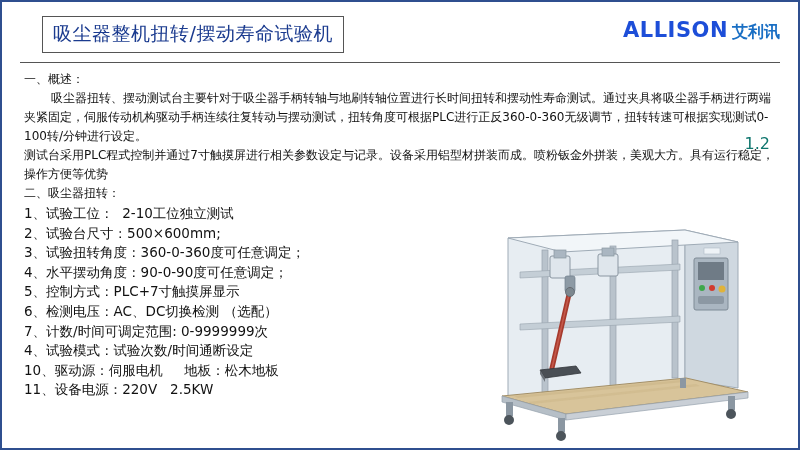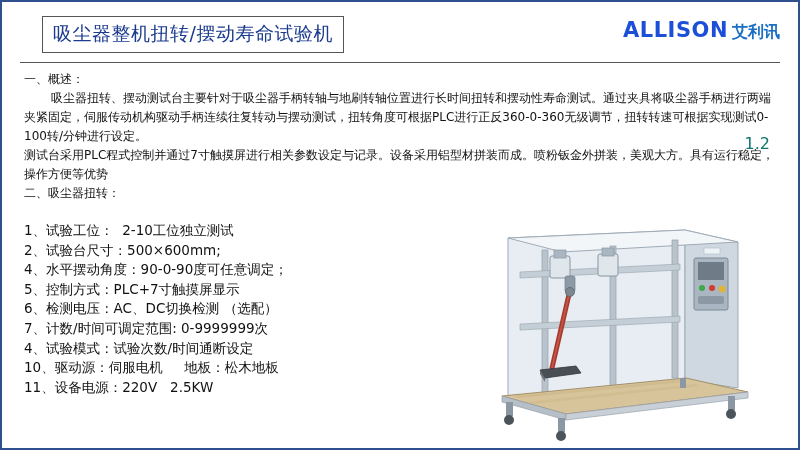--- a/index.html
+++ b/index.html
@@ -80,21 +80,21 @@
   .para {
     font-size: 12px;
     color: #111;
     line-height: 19px;
     margin: 0 0 0 0;
   }
   .para.indent {
     text-indent: 27px;
   }
   .spec-list {
-    margin-top: 18px;
+    margin-top: 1px;
     width: 470px;
   }
   .spec-item {
     font-size: 13.5px;
     color: #111;
     line-height: 19.6px;
     white-space: pre;
   }
   .float-num {
     position: absolute;
@@ -135,20 +135,21 @@
 
   <div class="content">
     <div class="para">一、概述：</div>
     <div class="para indent">吸尘器扭转、摆动测试台主要针对于吸尘器手柄转轴与地刷转轴位置进行长时间扭转和摆动性寿命测试。通过夹具将吸尘器手柄进行两端夹紧固定，伺服传动机构驱动手柄连续往复转动与摆动测试，扭转角度可根据PLC进行正反360-0-360无级调节，扭转转速可根据实现测试0-100转/分钟进行设定。</div>
     <div class="para">测试台采用PLC程式控制并通过7寸触摸屏进行相关参数设定与记录。设备采用铝型材拼装而成。喷粉钣金外拼装，美观大方。具有运行稳定，操作方便等优势</div>
     <div class="para">二、吸尘器扭转：</div>
 
     <div class="spec-list">
       <div class="spec-item">1、试验工位：  2-10工位独立测试</div>
       <div class="spec-item">2、试验台尺寸：500×600mm;</div>
+      <div class="spec-item">3、试验扭转角度：360-0-360度可任意调定；</div>
       <div class="spec-item">4、水平摆动角度：90-0-90度可任意调定；</div>
       <div class="spec-item">5、控制方式：PLC+7寸触摸屏显示</div>
       <div class="spec-item">6、检测电压：AC、DC切换检测 （选配）</div>
       <div class="spec-item">7、计数/时间可调定范围: 0-9999999次</div>
       <div class="spec-item">4、试验模式：试验次数/时间通断设定</div>
       <div class="spec-item">10、驱动源：伺服电机     地板：松木地板</div>
       <div class="spec-item">11、设备电源：220V   2.5KW</div>
     </div>
   </div>
 

